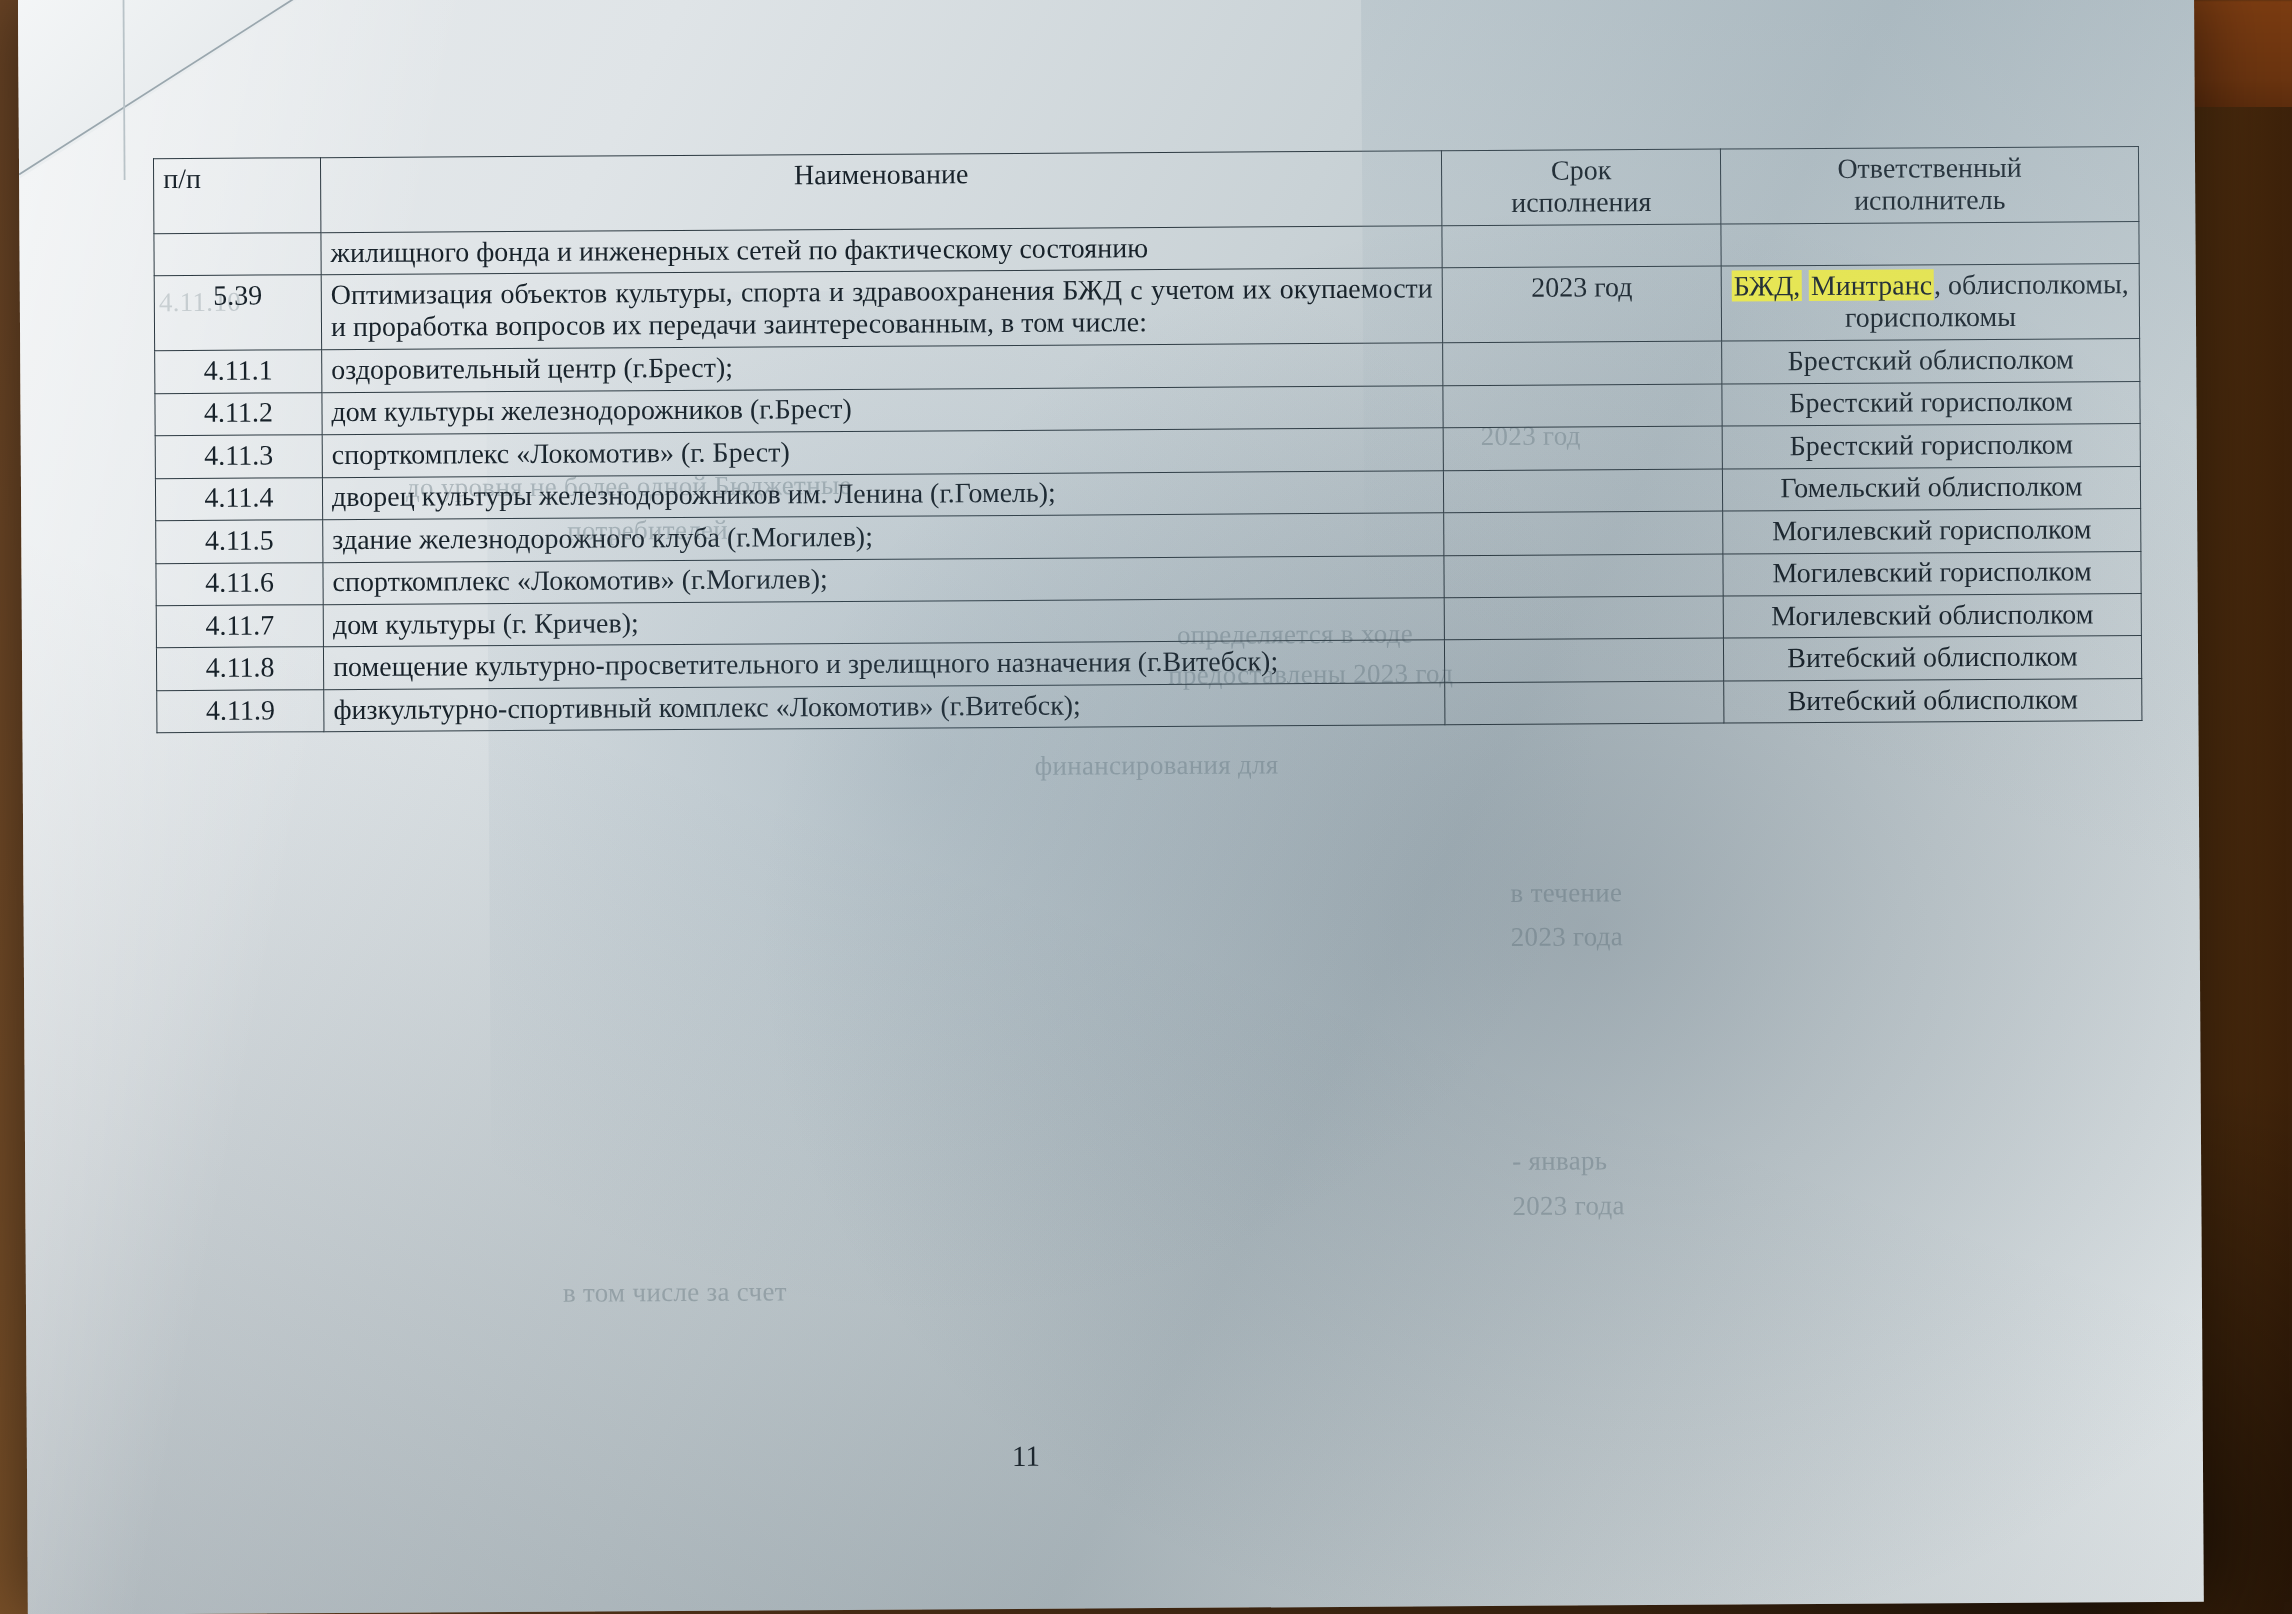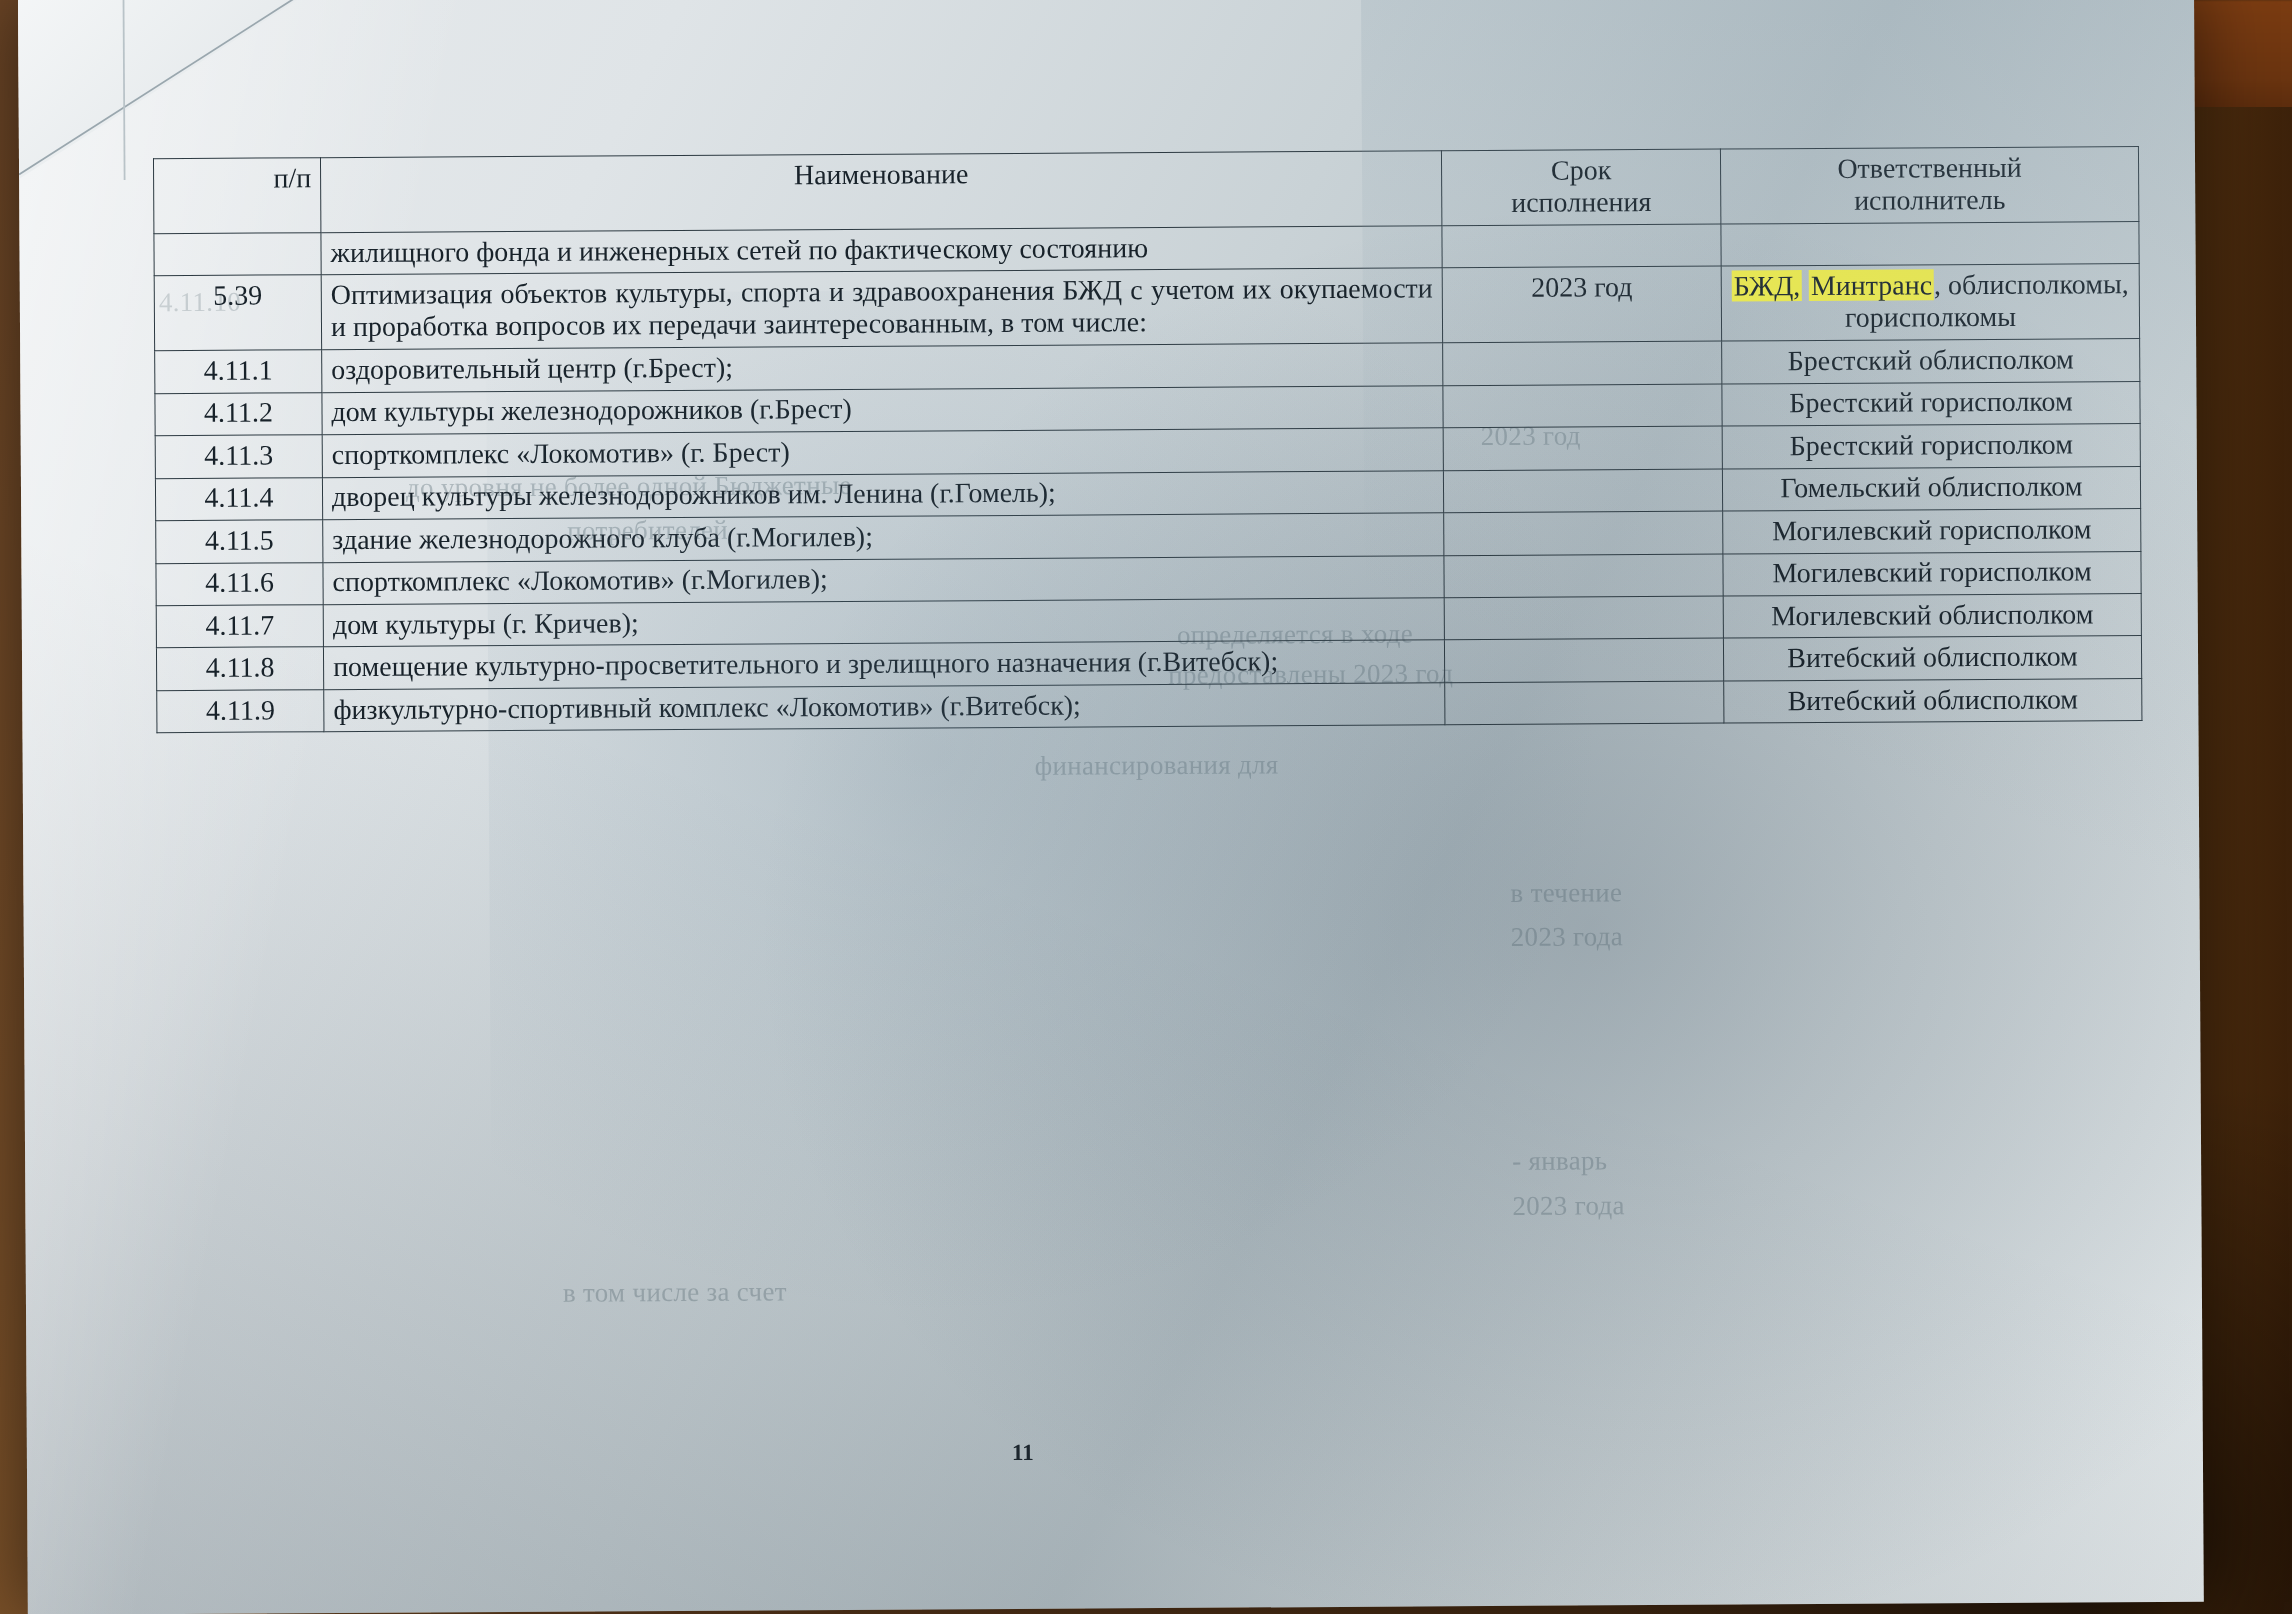--- a/index.html
+++ b/index.html
@@ -109,44 +109,43 @@
   }
   table.tbl td, table.tbl th{
     border:1.8px solid #2d3a42;
     padding:3.6px 9px 5.4px 9px;
     font-size:28px;
     line-height:1.16;
     color:#18222a;
     vertical-align:top;
     font-weight:400;
   }
-  .col-num{width:148px; text-align:right;}
+  .col-num{width:148px; text-align:left;}
   .col-name{width:1102px;}
   .col-term{width:260px; text-align:center;}
   .col-resp{width:399px; text-align:center;}
 
   thead td{
     text-align:center;
     vertical-align:middle;
     padding-top:10.7px;
     padding-bottom:12.5px;
     font-size:29px;
     line-height:1.2;
   }
   .justify{ text-align:justify; text-align-last:left; }
   .center{ text-align:center; }
   .hl{ background:#f6f24a; padding:0 1.8px; }
 
   .pagenum{
     position:absolute;
     left:985px; top:1446px;
     z-index:8;
-    font-size:23px;
+    font-size:29px;
     color:#1c262e;
-    font-weight:bold;
   }
 
   
   .shade{
     position:absolute;
     z-index:9;
     pointer-events:none;
   }
   .shade-a{
     left:466px; top:296px; width:1119px; height:1030px;

